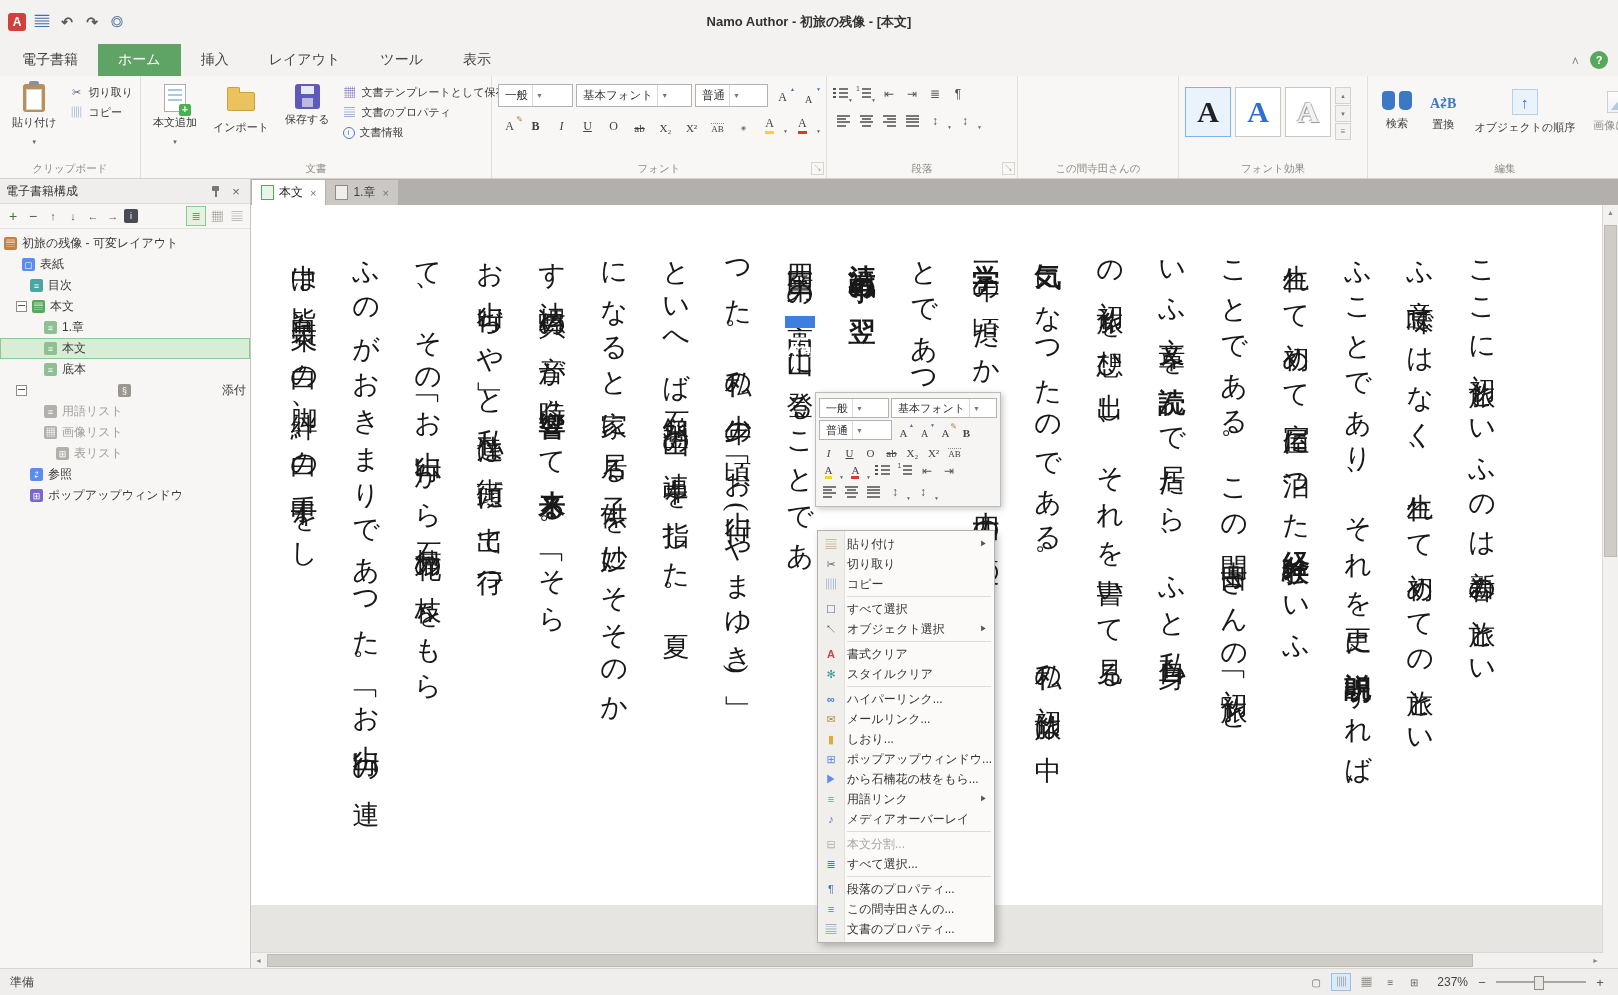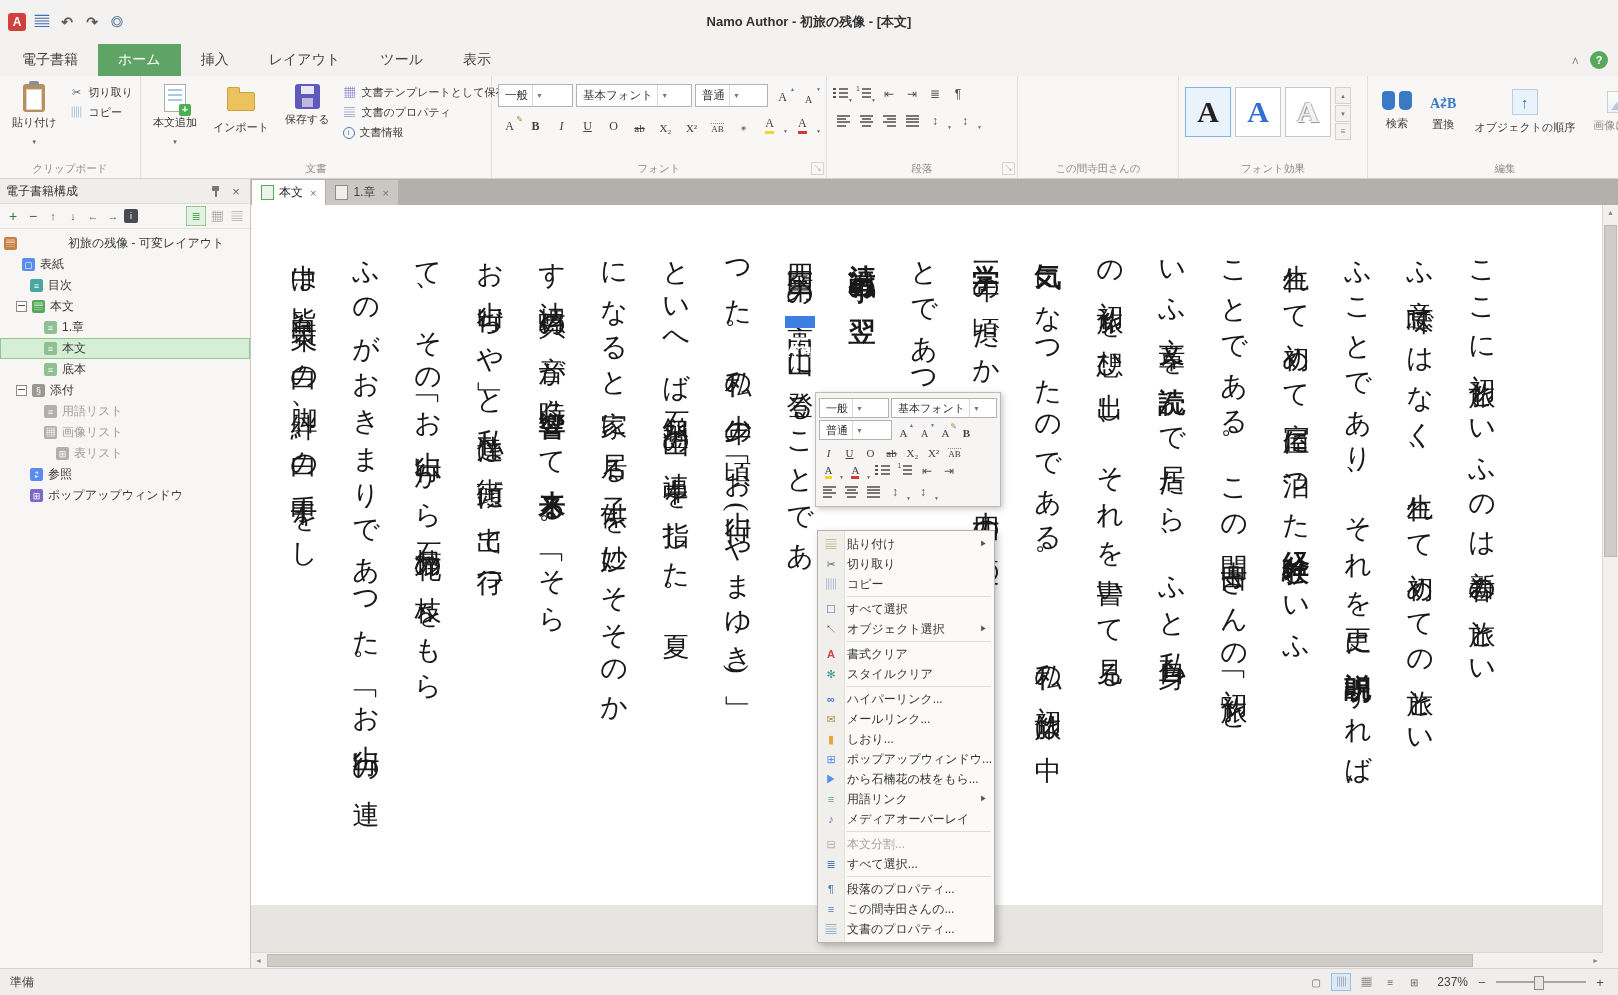--- a/index.html
+++ b/index.html
@@ -498,21 +498,21 @@
         <span class="sbt sbt-down"></span>
         <span class="sbt sbt-left"></span>
         <span class="sbt sbt-right"></span>
         <span class="sbt sbt-info"></span>
         <span class="sbt-sp"></span>
         <span class="sbt sbt-v1"></span>
         <span class="sbt sbt-v2"></span>
         <span class="sbt sbt-v3"></span>
       </div>
       <div class="tree">
-          <div class="trow" style="padding-left: 4px; gap: 46px;">
+          <div class="trow" style="padding-left: 4px;">
             <span class="tbadge tb-book"></span>
             <span class="tlabel">初旅の残像 - 可変レイアウト</span>
           </div>
           <div class="trow" style="padding-left: 8px;">
             <span class="texp-space"></span>
             <span class="tbadge tb-cover"></span>
             <span class="tlabel">表紙</span>
           </div>
           <div class="trow" style="padding-left: 16px;">
             <span class="texp-space"></span>
@@ -529,21 +529,21 @@
             <span class="tlabel">1.章</span>
           </div>
           <div class="trow selected" style="padding-left: 44px;">
             <span class="tbadge tb-doc"></span>
             <span class="tlabel">本文</span>
           </div>
           <div class="trow" style="padding-left: 44px;">
             <span class="tbadge tb-doc"></span>
             <span class="tlabel">底本</span>
           </div>
-          <div class="trow" style="padding-left: 16px;">
+          <div class="trow" style="padding-left: 16px; justify-content: space-between;">
             <span class="exp"></span>
             <span class="tbadge tb-clip"></span>
             <span class="tlabel">添付</span>
           </div>
           <div class="trow disabled" style="padding-left: 44px;">
             <span class="tbadge tb-list"></span>
             <span class="tlabel">用語リスト</span>
           </div>
           <div class="trow disabled" style="padding-left: 44px;">
             <span class="tbadge tb-image"></span>

